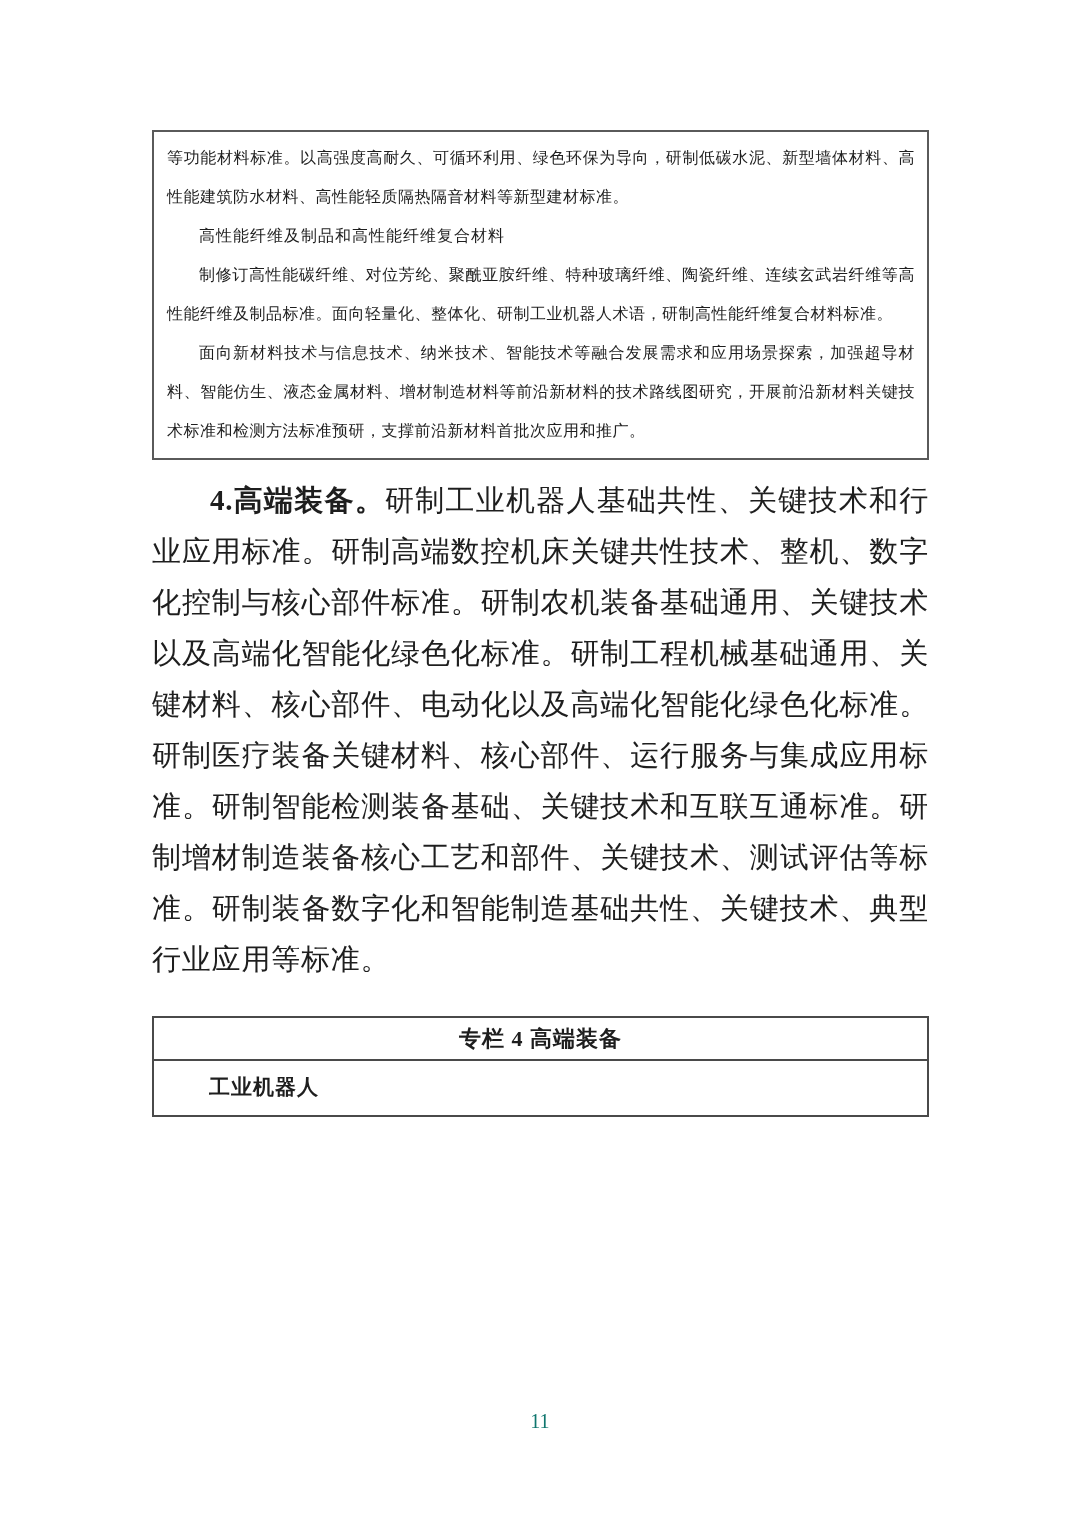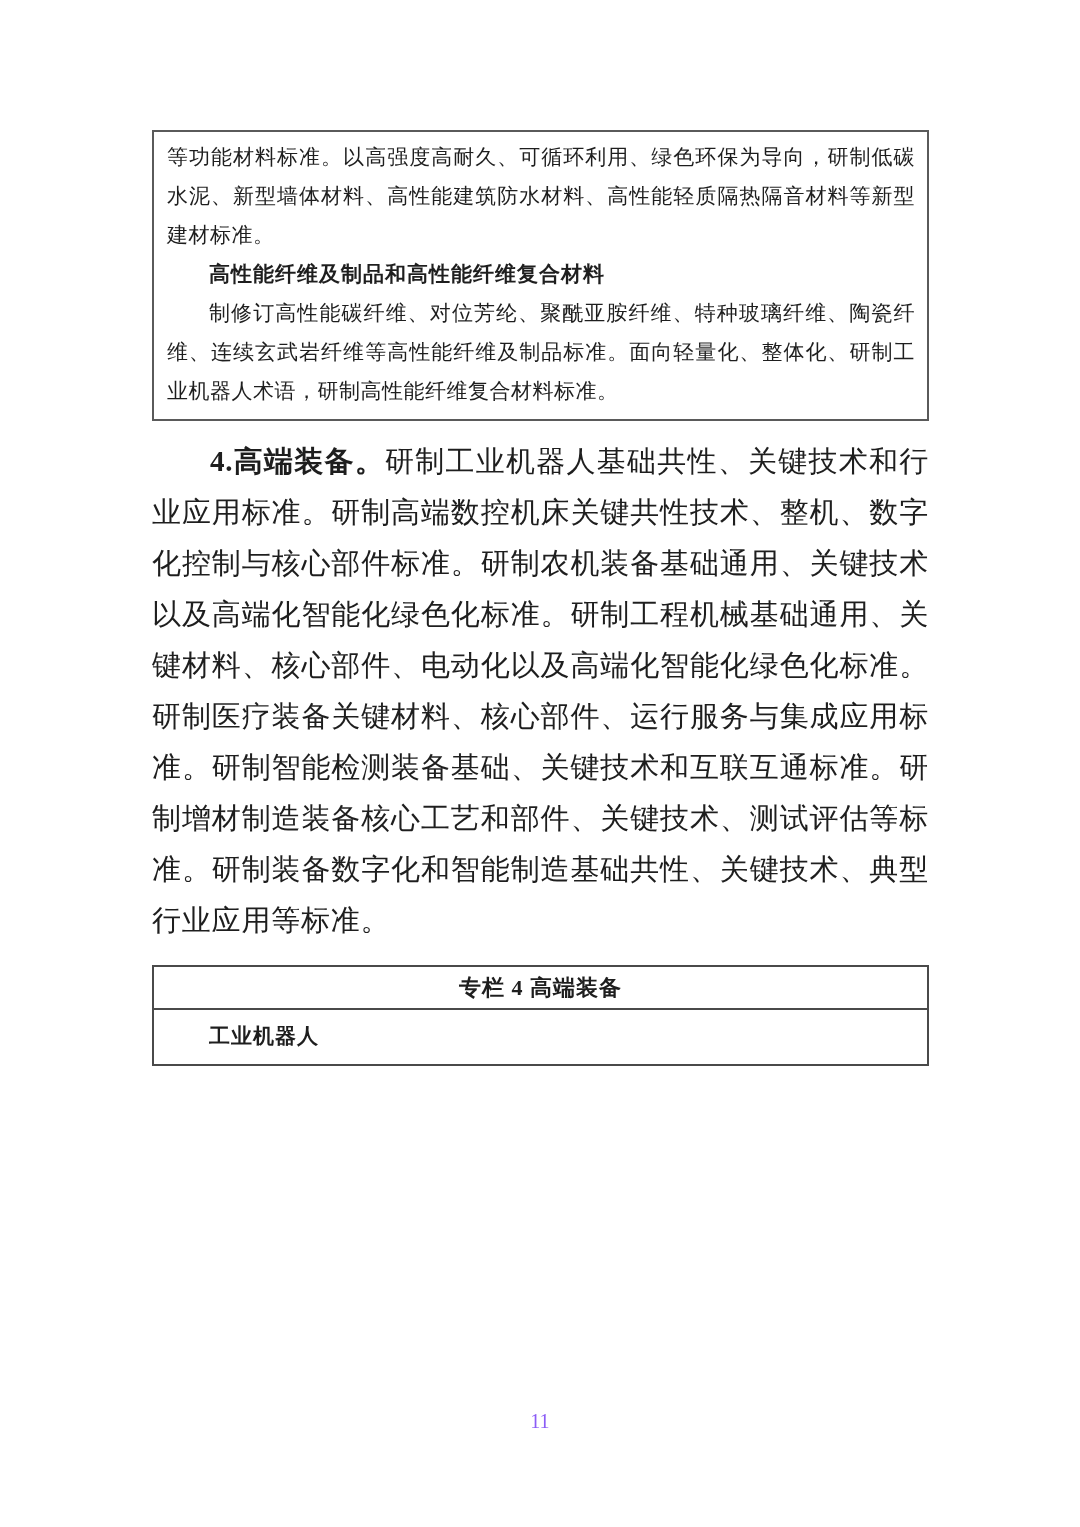--- a/index.html
+++ b/index.html
@@ -16,47 +16,47 @@
     position: absolute;
     left: 152px;
     top: 130px;
     width: 777px;
   }
 
   
   .materials-box {
     border: 2px solid #5a5a5a;
     padding: 6px 12px 8px 13px;
-    font-size: 21px;
+    font-size: 16px;
     line-height: 39px;
     letter-spacing: 0.5px;
     text-align: justify;
   }
   .materials-box p { margin: 0; }
   .materials-box .indent { text-indent: 2em; }
   .materials-box .sec-heading {
     text-indent: 2em;
-    font-weight: bold;
+    font-weight: normal;
     letter-spacing: 1px;
   }
 
   
   .main-para {
     margin-top: 15px;
     font-size: 29px;
     line-height: 51px;
     letter-spacing: 0.8px;
     text-align: justify;
     text-indent: 2em;
   }
   .main-para .item-label { font-weight: bold; }
 
   
   .column-box {
-    margin-top: 19px;
+    margin-top: 31px;
     border: 2px solid #4a4a4a;
     font-size: 21px;
     letter-spacing: 0.3px;
   }
   .column-box .box-title {
     text-align: center;
     font-weight: bold;
     font-size: 22px;
     line-height: 30px;
     padding: 6px 0 5px 0;
@@ -76,32 +76,33 @@
   .column-box .body-text { text-indent: 2em; }
 
   
   .page-number {
     position: absolute;
     top: 1410px;
     left: 0;
     width: 1080px;
     text-align: center;
     font-size: 20px;
-    color: #8b5cf6;
+    color: #0f766e;
   }
 </style>
 </head>
 <body>
 
 <div class="content">
 
   <div class="materials-box">
     <p>等功能材料标准。以高强度高耐久、可循环利用、绿色环保为导向，研制低碳水泥、新型墙体材料、高性能建筑防水材料、高性能轻质隔热隔音材料等新型建材标准。</p>
     <p class="sec-heading">高性能纤维及制品和高性能纤维复合材料</p>
     <p class="indent">制修订高性能碳纤维、对位芳纶、聚酰亚胺纤维、特种玻璃纤维、陶瓷纤维、连续玄武岩纤维等高性能纤维及制品标准。面向轻量化、整体化、研制工业机器人术语，研制高性能纤维复合材料标准。</p>
+    <p class="indent">面向新材料技术与信息技术、纳米技术、智能技术等融合发展需求和应用场景探索，加强超导材料、智能仿生、液态金属材料、增材制造材料等前沿新材料的技术路线图研究，开展前沿新材料关键技术标准和检测方法标准预研，支撑前沿新材料首批次应用和推广。</p>
   </div>
 
   <p class="main-para"><span class="item-label">4.高端装备。</span><span>研制工业机器人基础共性、关键技术和行业应用标准。研制高端数控机床关键共性技术、整机、数字化控制与核心部件标准。研制农机装备基础通用、关键技术以及高端化智能化绿色化标准。研制工程机械基础通用、关键材料、核心部件、电动化以及高端化智能化绿色化标准。研制医疗装备关键材料、核心部件、运行服务与集成应用标准。研制智能检测装备基础、关键技术和互联互通标准。研制增材制造装备核心工艺和部件、关键技术、测试评估等标准。研制装备数字化和智能制造基础共性、关键技术、典型行业应用等标准。</span></p>
 
   <div class="column-box">
     <div class="box-title">专栏 4 高端装备</div>
     <div class="box-body">
       <p class="sub-heading">工业机器人</p>
     </div>
   </div>

